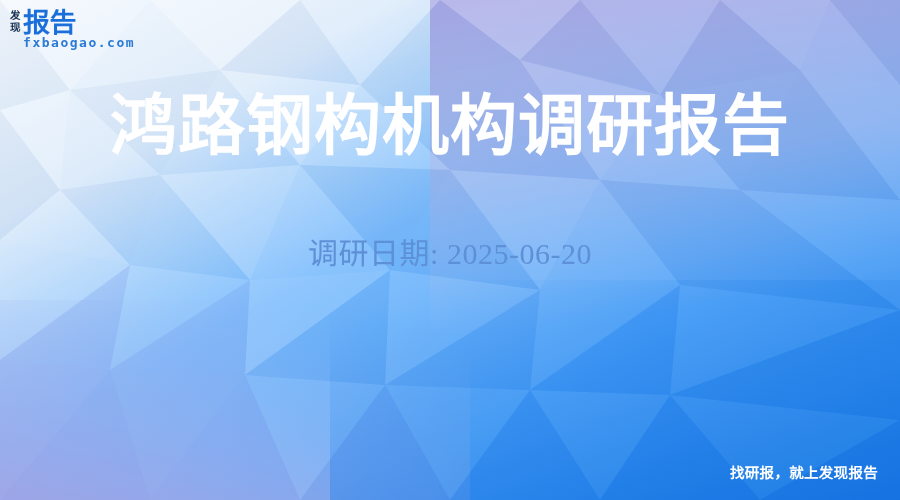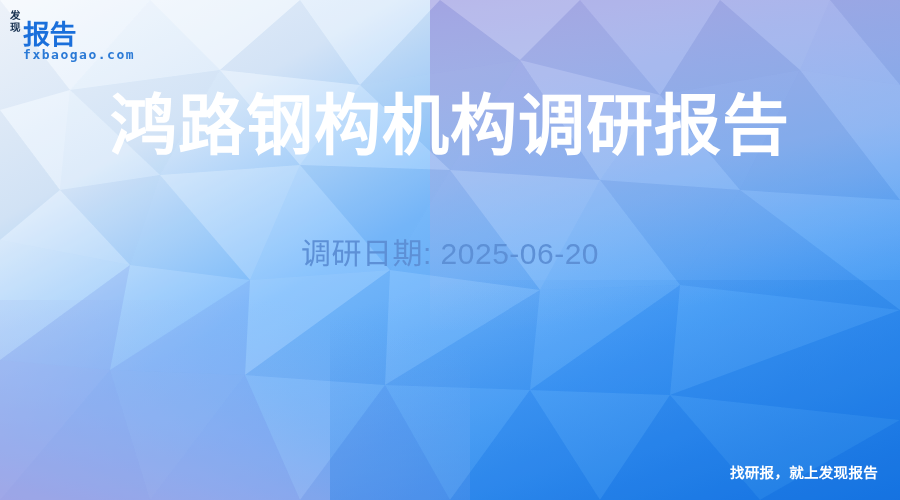--- a/index.html
+++ b/index.html
@@ -58,21 +58,20 @@
     display: flex;
     flex-direction: column;
   }
   #logo-word {
     font-family: "DejaVu Sans", "Liberation Sans", sans-serif;
     font-size: 27px;
     line-height: 27px;
     font-weight: 700;
     color: #1a6fdb;
     letter-spacing: -0.5px;
-    margin-top: 12px;
   }
   #logo-domain {
     margin-top: 2px;
     font-family: "DejaVu Sans Mono", "Liberation Mono", monospace;
     font-size: 13px;
     line-height: 9px;
     font-weight: 700;
     color: #2b7ad6;
     letter-spacing: 1.5px;
     white-space: nowrap;
@@ -94,21 +93,21 @@
     z-index: 4;
   }
 
   
   #subtitle {
     position: absolute;
     left: 0;
     right: 0;
     top: 234px;
     text-align: center;
-    font-family: Liberation Sans, sans-serif;
+    font-family: Liberation Serif, serif;
     font-size: 30px;
     line-height: 40px;
     font-weight: 400;
     color: #5d90d6;
     letter-spacing: 0.5px;
     z-index: 4;
   }
 
   
   #footer-slogan {

